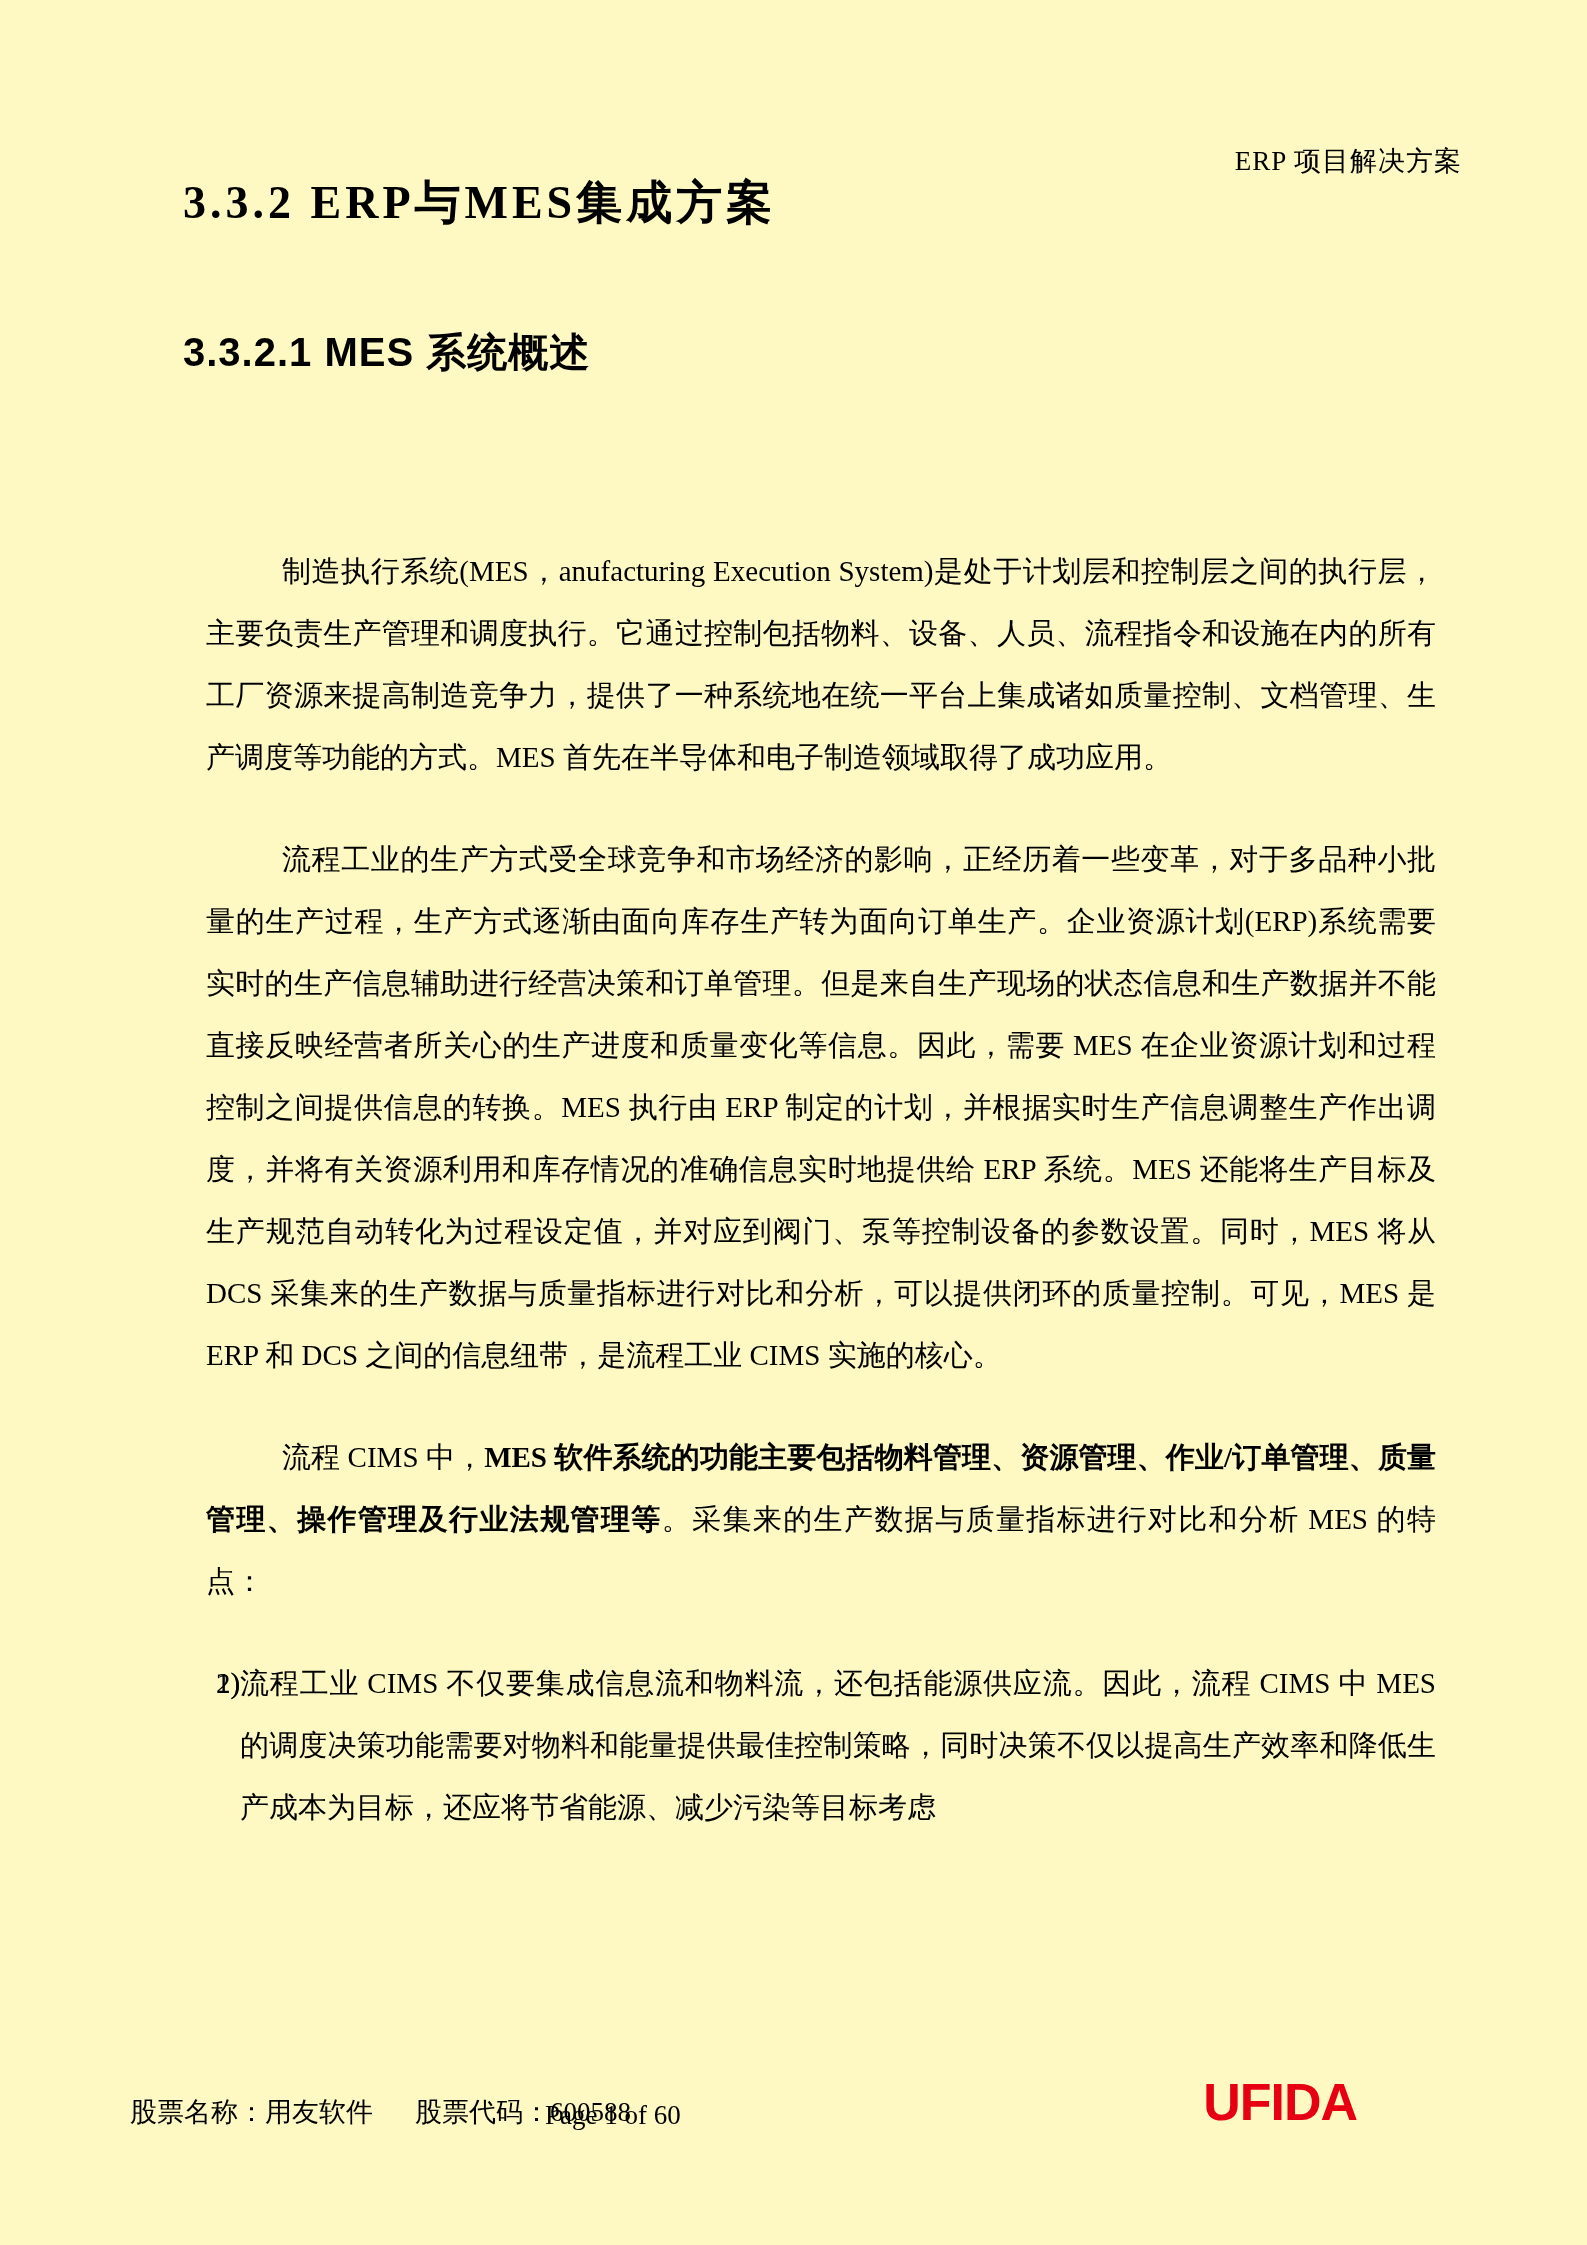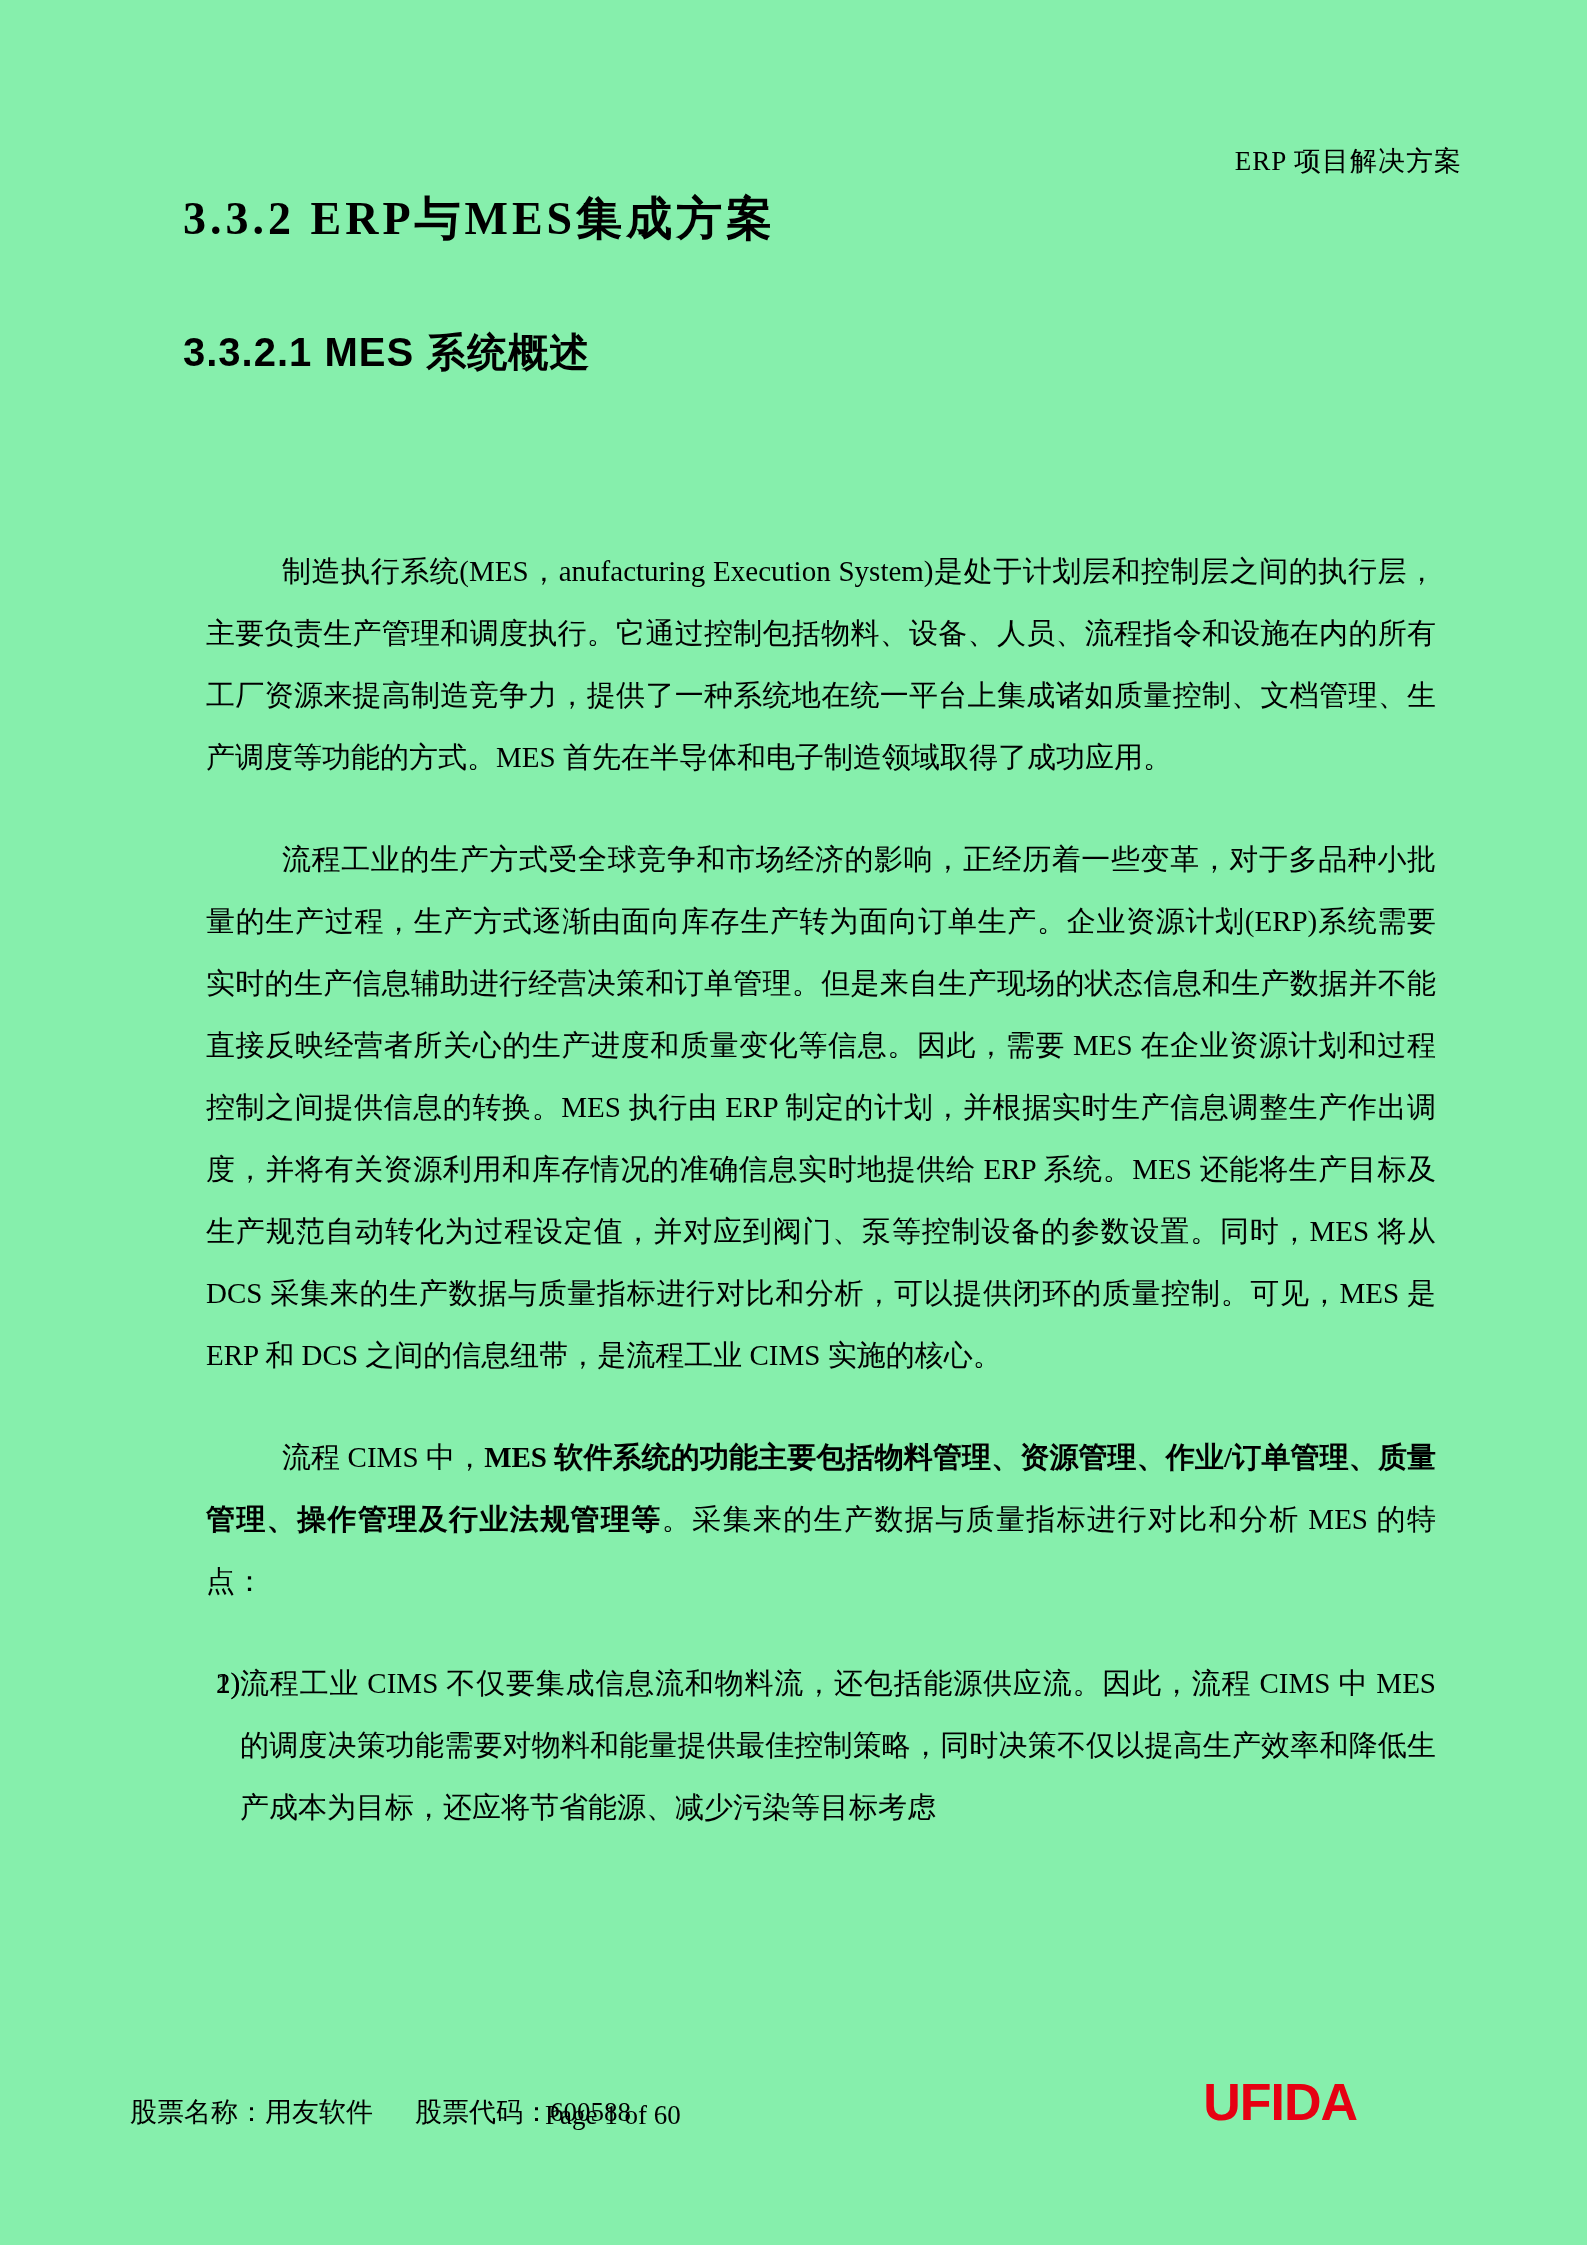--- a/index.html
+++ b/index.html
@@ -1,36 +1,36 @@
 <!DOCTYPE html>
 <html><head>
 <meta charset="utf-8">
 <style>
   html,body { margin:0; padding:0; background:#ffffff; }
   .page {
     position: relative;
     width: 1587px;
     height: 2245px;
-    background: #86efac;
+    background: #fef9c3;
     color: #000000;
     font-family: "Liberation Serif", serif;
     overflow: hidden;
   }
   .doc-header {
     position: absolute;
     top: 143px;
     left: 0;
     right: 125px;
     text-align: right;
     font-size: 27px;
     letter-spacing: 1px;
   }
   .h1 {
     position: absolute;
-    top: 188px;
+    top: 172px;
     left: 183px;
     font-size: 46px;
     font-weight: bold;
     font-family: "Liberation Serif", serif;
     letter-spacing: 4px;
     white-space: nowrap;
   }
   .h2 {
     position: absolute;
     top: 325px;

